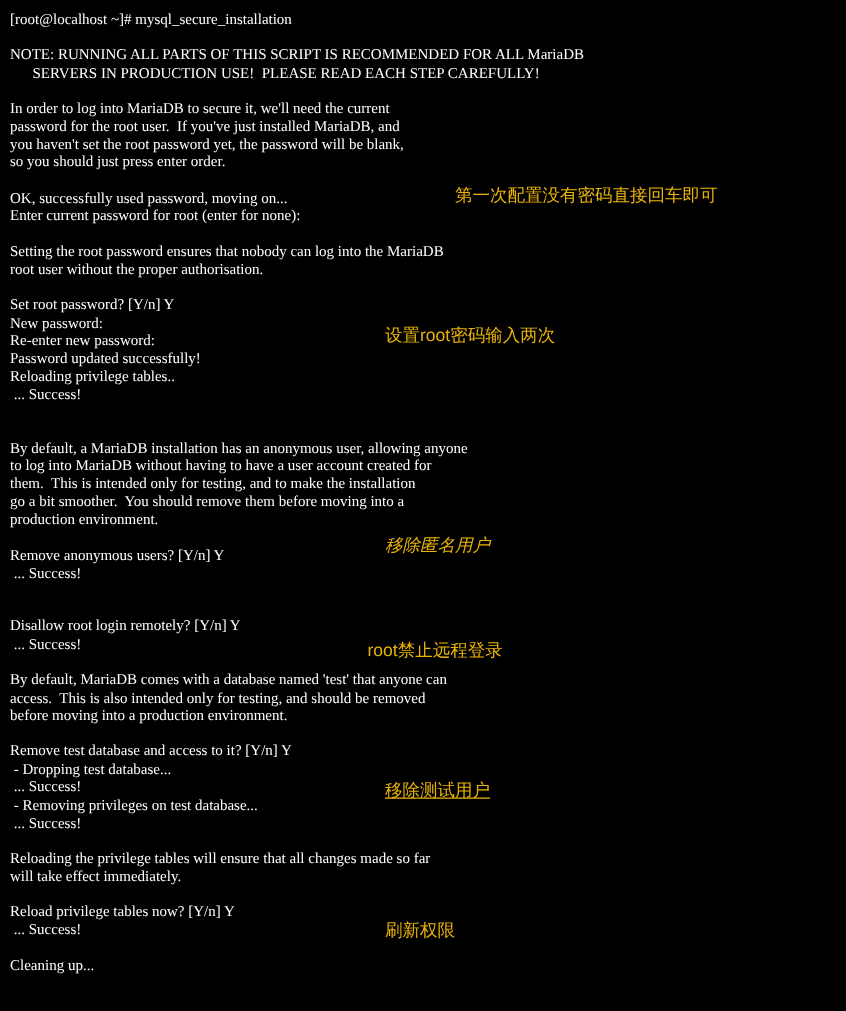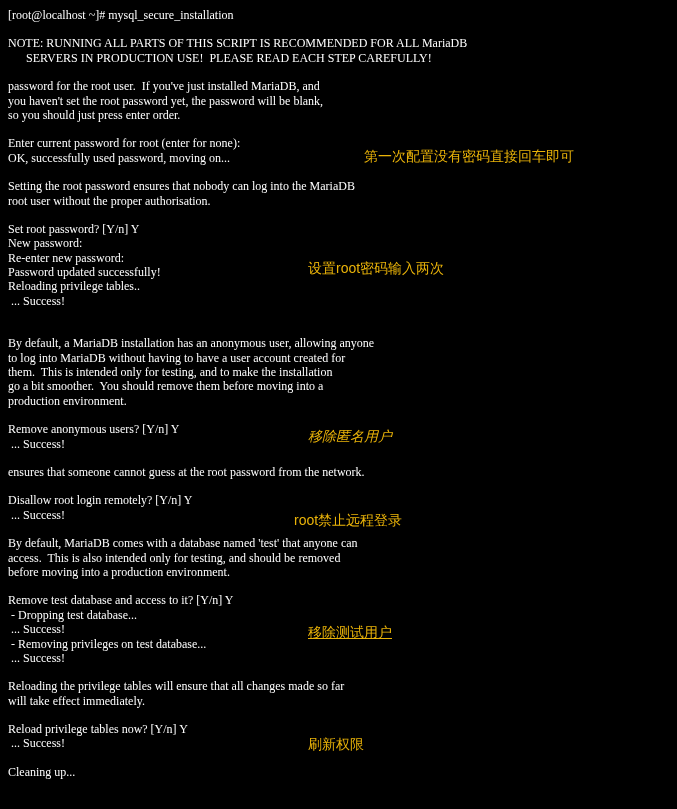--- a/index.html
+++ b/index.html
@@ -32,26 +32,27 @@
   </style>
 </head>
 <body>
 
 <div class="terminal-content">
   <div class="terminal-line">[root@localhost ~]# mysql_secure_installation</div>
   <div class="terminal-line"></div>
   <div class="terminal-line">NOTE: RUNNING ALL PARTS OF THIS SCRIPT IS RECOMMENDED FOR ALL MariaDB</div>
   <div class="terminal-line">      SERVERS IN PRODUCTION USE!  PLEASE READ EACH STEP CAREFULLY!</div>
   <div class="terminal-line"></div>
+  <div class="terminal-line">In order to log into MariaDB to secure it, we'll need the current</div>
   <div class="terminal-line">password for the root user.  If you've just installed MariaDB, and</div>
   <div class="terminal-line">you haven't set the root password yet, the password will be blank,</div>
   <div class="terminal-line">so you should just press enter order.</div>
   <div class="terminal-line"></div>
+  <div class="terminal-line">OK, successfully used password, moving on...</div>
   <div class="terminal-line">Enter current password for root (enter for none):</div>
-  <div class="terminal-line">OK, successfully used password, moving on...</div>
   <div class="terminal-line"></div>
   <div class="terminal-line">Setting the root password ensures that nobody can log into the MariaDB</div>
   <div class="terminal-line">root user without the proper authorisation.</div>
   <div class="terminal-line"></div>
   <div class="terminal-line">Set root password? [Y/n] Y</div>
   <div class="terminal-line">New password:</div>
   <div class="terminal-line">Re-enter new password:</div>
   <div class="terminal-line">Password updated successfully!</div>
   <div class="terminal-line">Reloading privilege tables..</div>
   <div class="terminal-line"> ... Success!</div>
@@ -59,21 +60,20 @@
   <div class="terminal-line"></div>
   <div class="terminal-line">By default, a MariaDB installation has an anonymous user, allowing anyone</div>
   <div class="terminal-line">to log into MariaDB without having to have a user account created for</div>
   <div class="terminal-line">them.  This is intended only for testing, and to make the installation</div>
   <div class="terminal-line">go a bit smoother.  You should remove them before moving into a</div>
   <div class="terminal-line">production environment.</div>
   <div class="terminal-line"></div>
   <div class="terminal-line">Remove anonymous users? [Y/n] Y</div>
   <div class="terminal-line"> ... Success!</div>
   <div class="terminal-line"></div>
-  <div class="terminal-line">ensures that someone cannot guess at the root password from the network.</div>
   <div class="terminal-line"></div>
   <div class="terminal-line">Disallow root login remotely? [Y/n] Y</div>
   <div class="terminal-line"> ... Success!</div>
   <div class="terminal-line"></div>
   <div class="terminal-line">By default, MariaDB comes with a database named 'test' that anyone can</div>
   <div class="terminal-line">access.  This is also intended only for testing, and should be removed</div>
   <div class="terminal-line">before moving into a production environment.</div>
   <div class="terminal-line"></div>
   <div class="terminal-line">Remove test database and access to it? [Y/n] Y</div>
   <div class="terminal-line"> - Dropping test database...</div>

